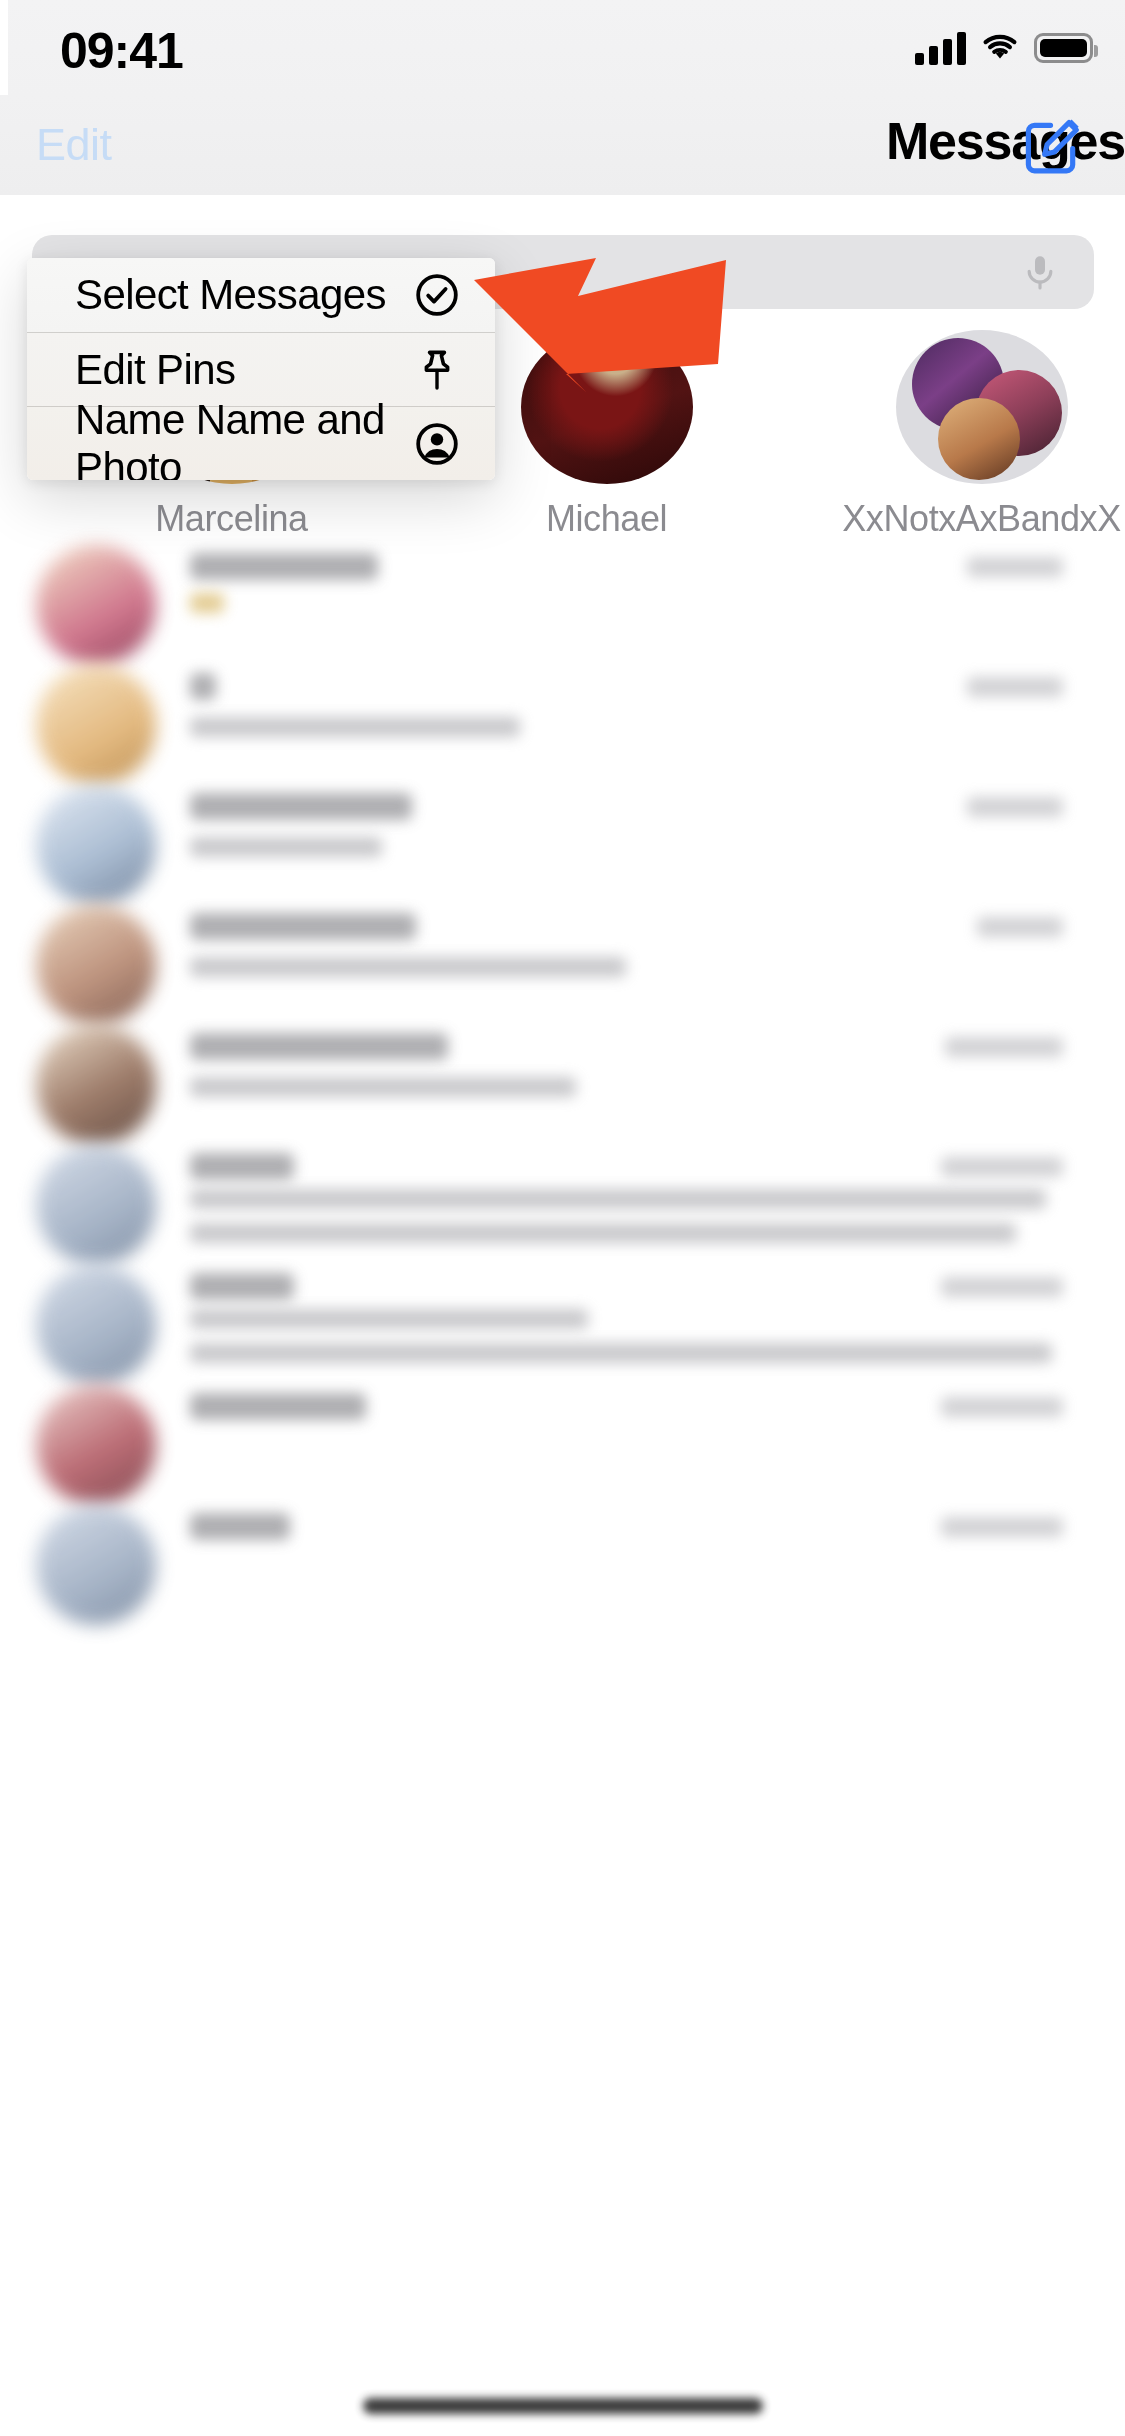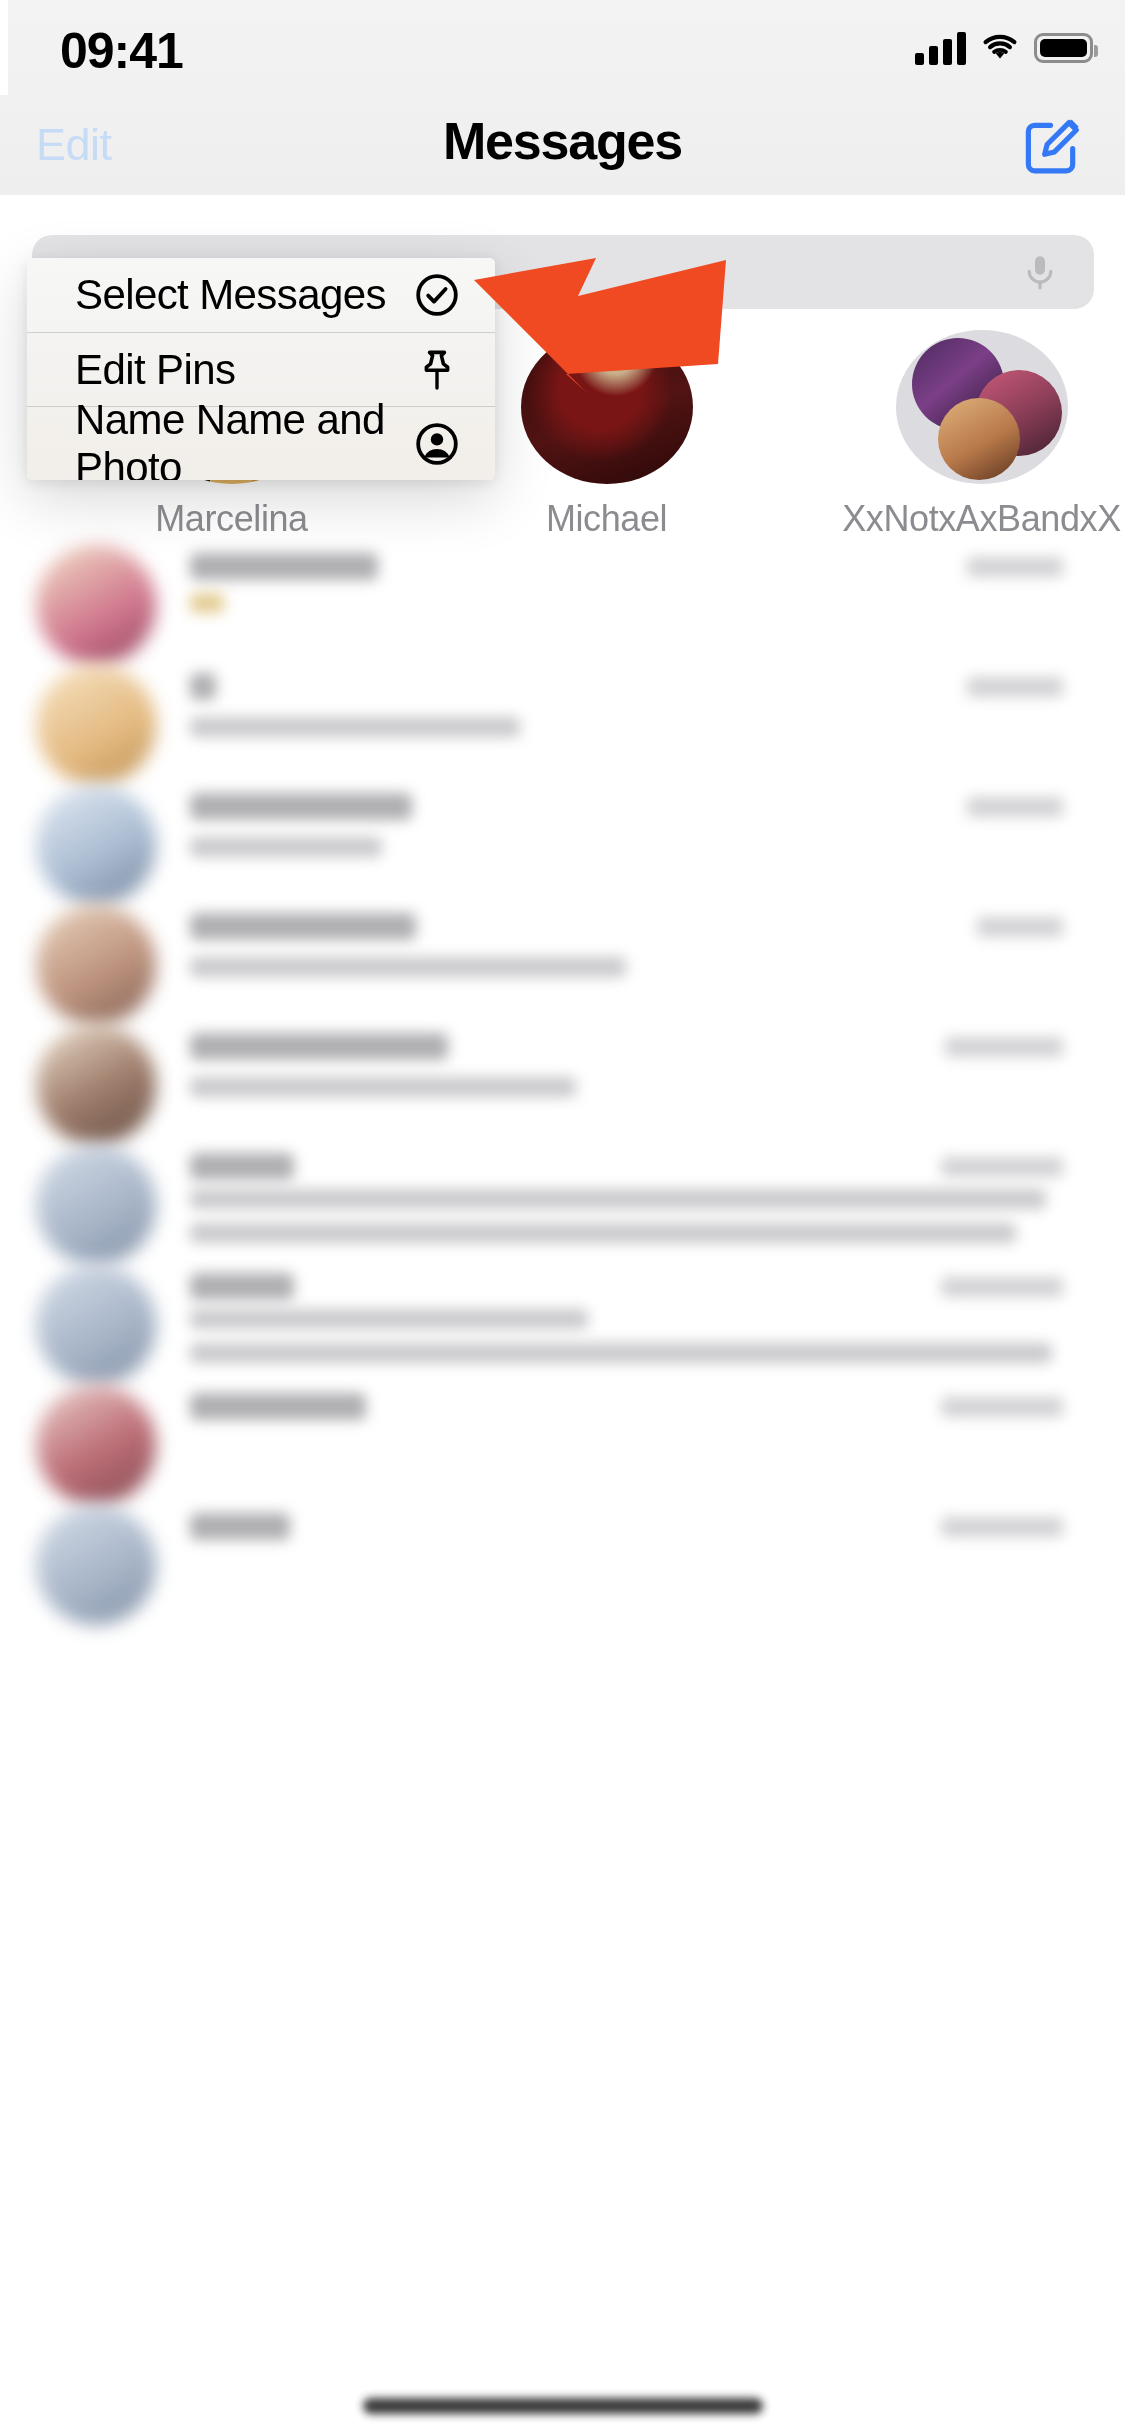--- a/index.html
+++ b/index.html
@@ -45,21 +45,21 @@
   .navbar {
     position:absolute; top:95px; left:0; width:1125px; height:100px;
     background:linear-gradient(#f1f1f2,#eeeeef);
     z-index:38;
   }
   .nav-edit {
     position:absolute; left:36px; top:24px;
     font-size:45px; color:#c6dcf6; letter-spacing:-.5px;
   }
   .nav-title {
-    position:absolute; left:0; right:0; top:16px; text-align:center;
+    position:absolute; left:0; right:0; top:16px; text-align:right;
     font-size:52px; font-weight:bold; color:#000; letter-spacing:-1.2px;
   }
   .nav-compose { position:absolute; right:40px; top:18px; width:64px; height:64px; }
 
   
   .searchbar {
     position:absolute; top:235px; left:32px; width:1062px; height:74px;
     background:#e3e3e5; border-radius:20px; z-index:10;
   }
   .searchbar .mic { position:absolute; right:34px; top:14px; width:40px; height:48px; opacity:.45; }

